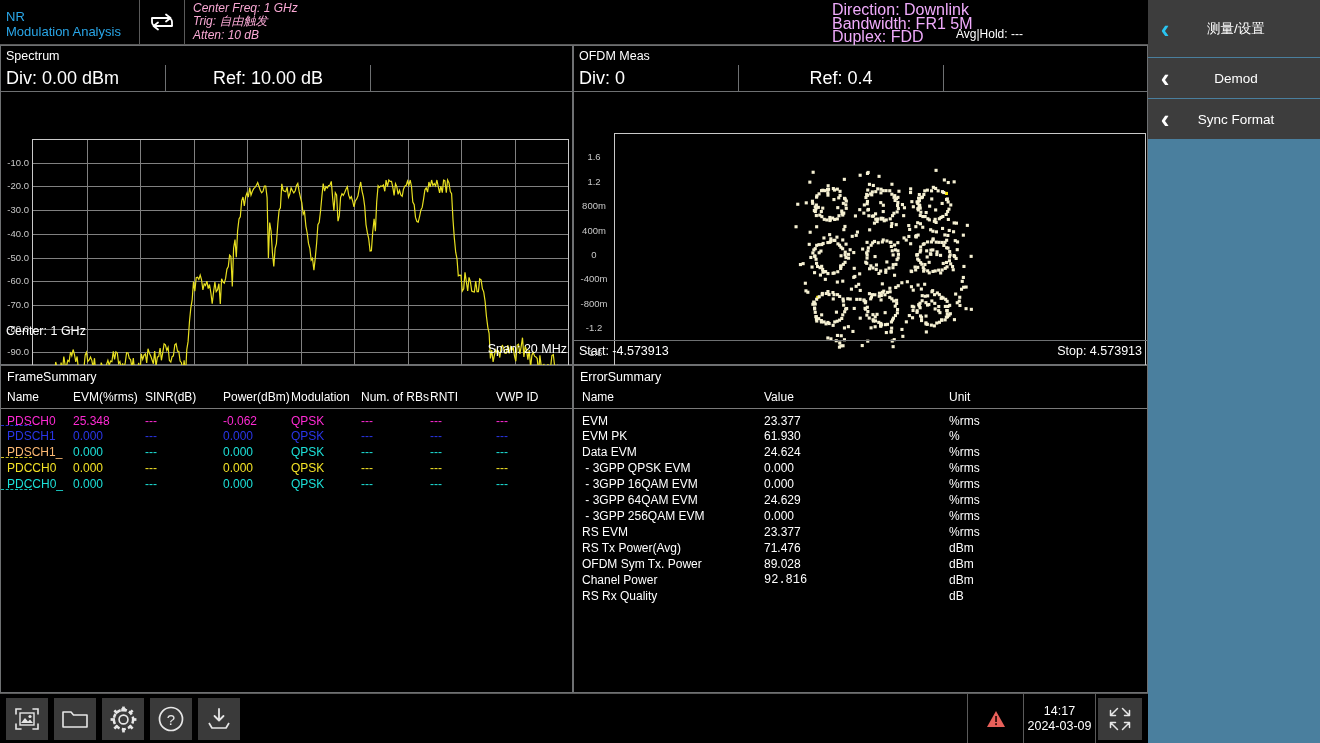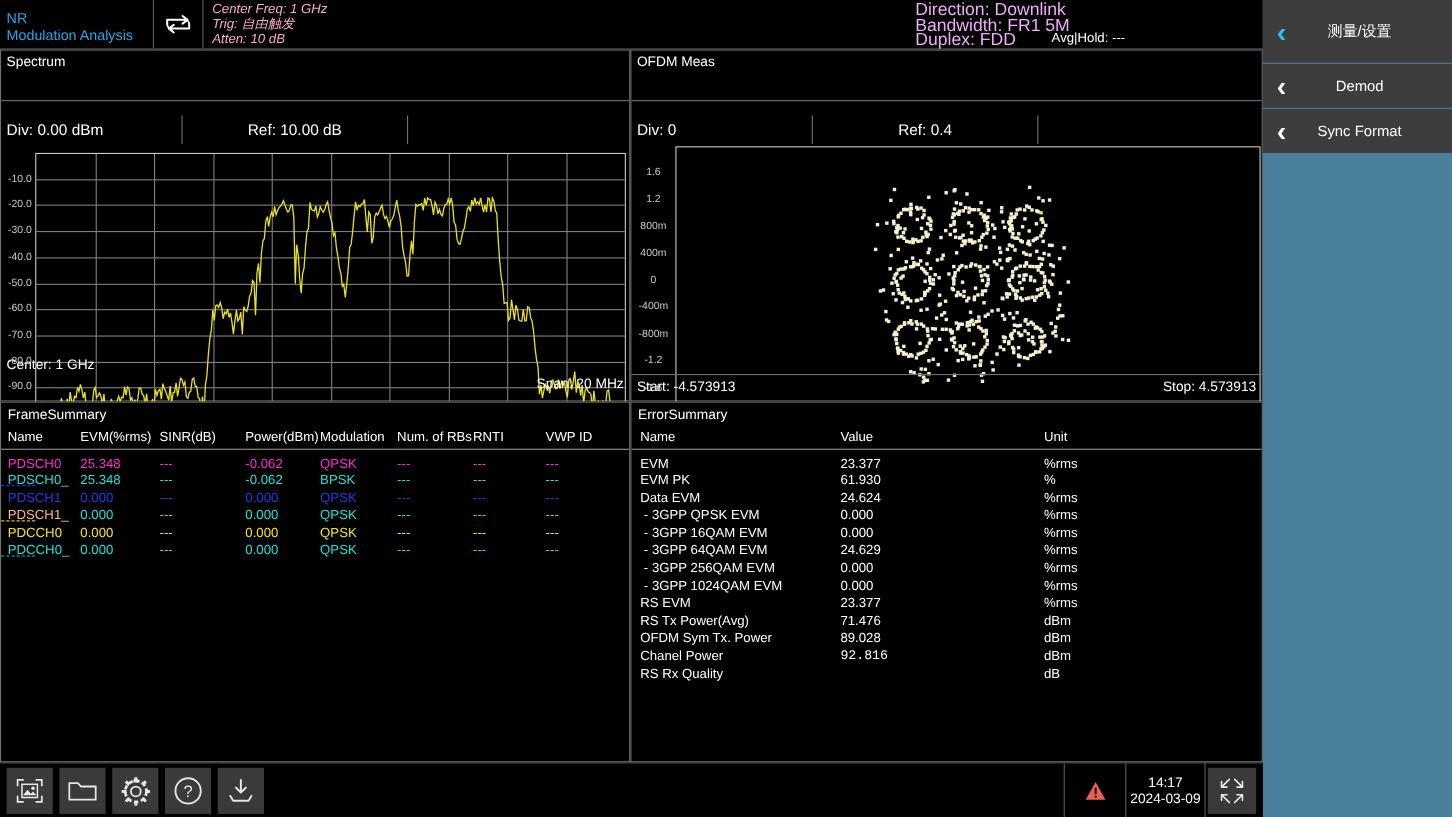--- a/index.html
+++ b/index.html
@@ -42,21 +42,21 @@
   }
   #spectrum-panel { left:0px; top:45px; width:573px; height:320px; }
   #ofdm-panel    { left:573px; top:45px; width:575px; height:320px; }
 
   .panel-title { position:absolute; left:5px; top:3px; color:#fff; font-size:12.5px; white-space:nowrap;}
   .subhdr {
     position:absolute; left:0; top:19px; width:100%; height:27px;
     border-bottom:1px solid #6e7072;
     display:flex;
   }
-  .subhdr .cell { height:100%; display:flex; align-items:center; color:#fff; font-size:14px; white-space:nowrap;margin-top:40px;}
+  .subhdr .cell { height:100%; display:flex; align-items:center; color:#fff; font-size:18px; white-space:nowrap;}
   .subhdr .c1 { width:165px; padding-left:5px; border-right:1px solid #6e7072; }
   .subhdr .c2 { width:205px; justify-content:center; border-right:1px solid #6e7072; }
   .subhdr .c3 { flex:1; }
   .plot-frame { position:absolute; border:1px solid #c9c9c9; }
   .gridline-h { position:absolute; height:1px; background:#808080; left:0; right:0; }
   .gridline-v { position:absolute; width:1px; background:#808080; top:0; bottom:0; }
   .ytick { position:absolute; color:#c9c9c9; font-size:9.5px; text-align:right; white-space:nowrap; }
   .ytick-ofdm { position:absolute; color:#c9c9c9; font-size:9.5px; text-align:center; white-space:nowrap; }
 
   .footbar { position:absolute; left:0; bottom:0; width:100%; height:24px; border-top:1px solid #6e7072;}
@@ -864,30 +864,20 @@
               <td style="color: rgb(255, 42, 212); padding-left: 6px;">PDSCH0</td>
               <td style="color: rgb(255, 42, 212); padding-left: 0px;">25.348</td>
               <td style="color: rgb(255, 42, 212); padding-left: 0px;">---</td>
               <td style="color: rgb(255, 42, 212); padding-left: 0px;">-0.062</td>
               <td style="color: rgb(255, 42, 212); padding-left: 0px;">QPSK</td>
               <td style="color: rgb(255, 42, 212); padding-left: 0px;">---</td>
               <td style="color: rgb(255, 42, 212); padding-left: 0px;">---</td>
               <td style="color: rgb(255, 42, 212); padding-left: 0px;">---</td>
             </tr>
             <tr>
-              <td style="color: rgb(28, 224, 216); padding-left: 6px;">PDSCH0_</td>
-              <td style="color: rgb(28, 224, 216); padding-left: 0px;">25.348</td>
-              <td style="color: rgb(28, 224, 216); padding-left: 0px;">---</td>
-              <td style="color: rgb(28, 224, 216); padding-left: 0px;">-0.062</td>
-              <td style="color: rgb(28, 224, 216); padding-left: 0px;">BPSK</td>
-              <td style="color: rgb(28, 224, 216); padding-left: 0px;">---</td>
-              <td style="color: rgb(28, 224, 216); padding-left: 0px;">---</td>
-              <td style="color: rgb(28, 224, 216); padding-left: 0px;">---</td>
-            </tr>
-            <tr>
               <td class="ovl" style="color: rgb(42, 54, 232); padding-left: 6px;">PDSCH1</td>
               <td style="color: rgb(42, 54, 232); padding-left: 0px;">0.000</td>
               <td style="color: rgb(42, 54, 232); padding-left: 0px;">---</td>
               <td style="color: rgb(42, 54, 232); padding-left: 0px;">0.000</td>
               <td style="color: rgb(42, 54, 232); padding-left: 0px;">QPSK</td>
               <td style="color: rgb(42, 54, 232); padding-left: 0px;">---</td>
               <td style="color: rgb(42, 54, 232); padding-left: 0px;">---</td>
               <td style="color: rgb(42, 54, 232); padding-left: 0px;">---</td>
             </tr>
             <tr>
@@ -977,25 +967,20 @@
               <td style="color: rgb(255, 255, 255); padding-left: 0px; white-space: pre;">0.000</td>
               <td style="color: rgb(255, 255, 255); padding-left: 0px; white-space: pre;">%rms</td>
             </tr>
             <tr>
               <td style="color: rgb(255, 255, 255); padding-left: 8px; white-space: pre;"> - 3GPP 64QAM EVM</td>
               <td style="color: rgb(255, 255, 255); padding-left: 0px; white-space: pre;">24.629</td>
               <td style="color: rgb(255, 255, 255); padding-left: 0px; white-space: pre;">%rms</td>
             </tr>
             <tr>
               <td style="color: rgb(255, 255, 255); padding-left: 8px; white-space: pre;"> - 3GPP 256QAM EVM</td>
-              <td style="color: rgb(255, 255, 255); padding-left: 0px; white-space: pre;">0.000</td>
-              <td style="color: rgb(255, 255, 255); padding-left: 0px; white-space: pre;">%rms</td>
-            </tr>
-            <tr>
-              <td style="color: rgb(255, 255, 255); padding-left: 8px; white-space: pre;"> - 3GPP 1024QAM EVM</td>
               <td style="color: rgb(255, 255, 255); padding-left: 0px; white-space: pre;">0.000</td>
               <td style="color: rgb(255, 255, 255); padding-left: 0px; white-space: pre;">%rms</td>
             </tr>
             <tr>
               <td style="color: rgb(255, 255, 255); padding-left: 8px; white-space: pre;">RS EVM</td>
               <td style="color: rgb(255, 255, 255); padding-left: 0px; white-space: pre;">23.377</td>
               <td style="color: rgb(255, 255, 255); padding-left: 0px; white-space: pre;">%rms</td>
             </tr>
             <tr>
               <td style="color: rgb(255, 255, 255); padding-left: 8px; white-space: pre;">RS Tx Power(Avg)</td>

